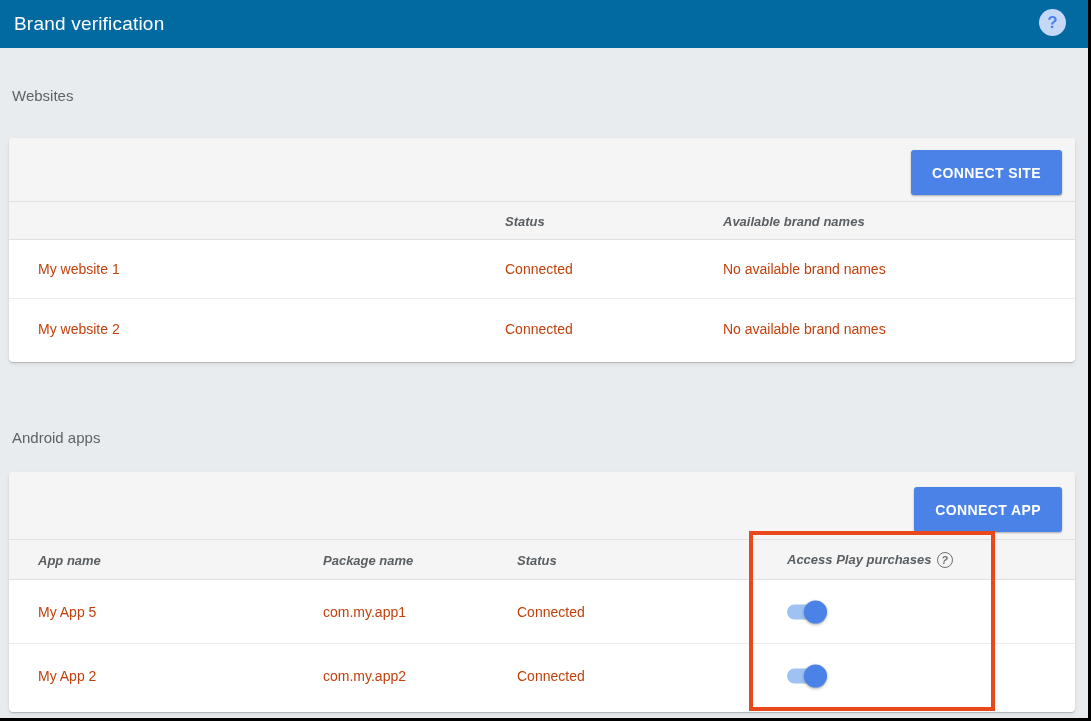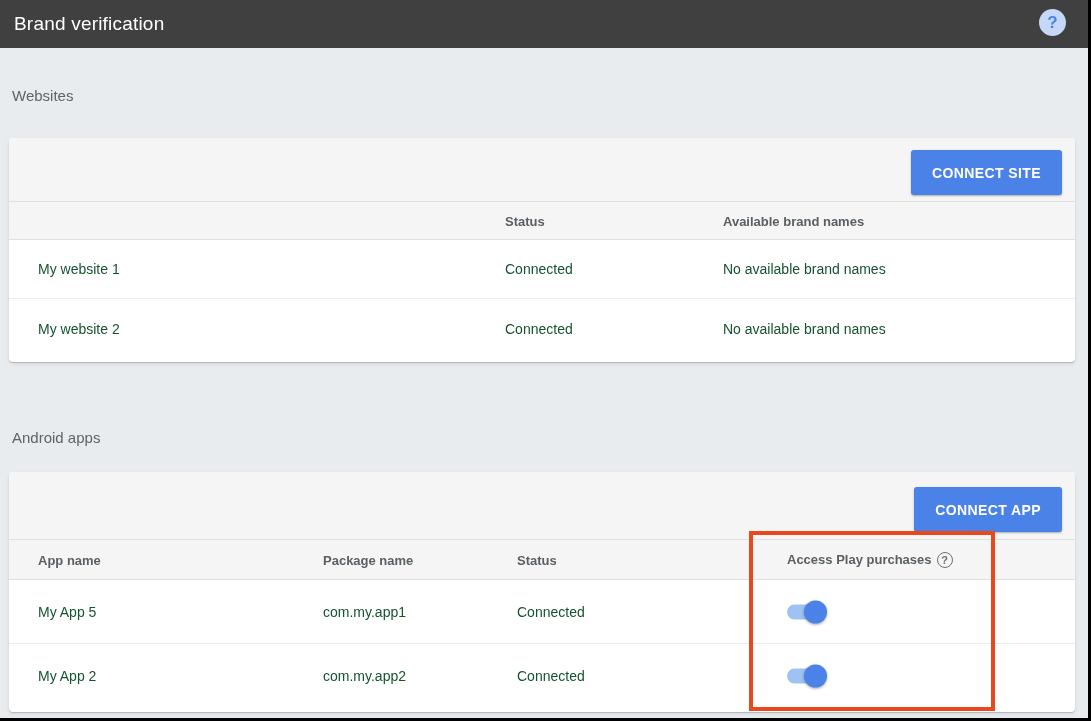--- a/index.html
+++ b/index.html
@@ -11,21 +11,21 @@
     overflow:hidden;
   }
   .page {
     position:absolute; top:0; left:0;
     width:1088px; height:718px;
     background:#e9ecee;
   }
   
   .appbar {
     position:absolute; top:0; left:0; width:100%; height:48px;
-    background:#404040;
+    background:#0369a1;
     display:flex; align-items:center;
   }
   .appbar-title {
     color:#fff; font-size:19px; font-weight:500;
     margin-left:14px; letter-spacing:0.2px;
   }
   .help-badge {
     position:absolute; top:9px; right:22px;
     width:27px; height:27px; border-radius:50%;
     background:#c5d8f7;
@@ -72,40 +72,40 @@
   .thead {
     position:relative; background:#f5f5f5;
     border-bottom:1px solid #e0e0e0;
     font-size:13px; font-weight:bold; color:#5a5f63;
   }
   .card-websites .thead { height:38px; }
   .card-android  .thead { height:40px; }
   .trow {
     position:relative; background:#fff;
     border-bottom:1px solid #ececec;
-    font-size:14px; color:#14532d;
+    font-size:14px; color:#c2410c;
   }
   .card-websites .trow { height:59px; }
   .card-android  .trow { height:64px; }
   .trow:last-child { border-bottom:none; }
   .cell {
     position:absolute; top:50%; transform:translateY(-50%);
     white-space:nowrap;
   }
   .wc1 { left:29px; }  .wc2 { left:496px; } .wc3 { left:714px; }
   .ac1 { left:29px; }  .ac2 { left:298px;padding-left:16px; } .ac3 { left:508px; } .ac4 { left:778px; }
   .col-help {
     display:inline-flex; align-items:center; justify-content:center;
     width:16px; height:16px; border-radius:50%;
     border:1.5px solid #6d7276; color:#6d7276;
     font-size:11px; font-weight:bold;
     margin-left:5px; vertical-align:-3px;
     cursor:pointer;
   }
-  .thead .cell { display:flex; align-items:center; }
+  .thead .cell { display:flex; align-items:center;font-style:italic; }
   
   .toggle {
     position:absolute; left:778px; top:50%;
     transform:translateY(-50%);
     width:35px; height:15px; cursor:pointer;
   }
   .toggle-track {
     width:35px; height:15px; border-radius:8px;
     background:#9ec2f2;
   }

